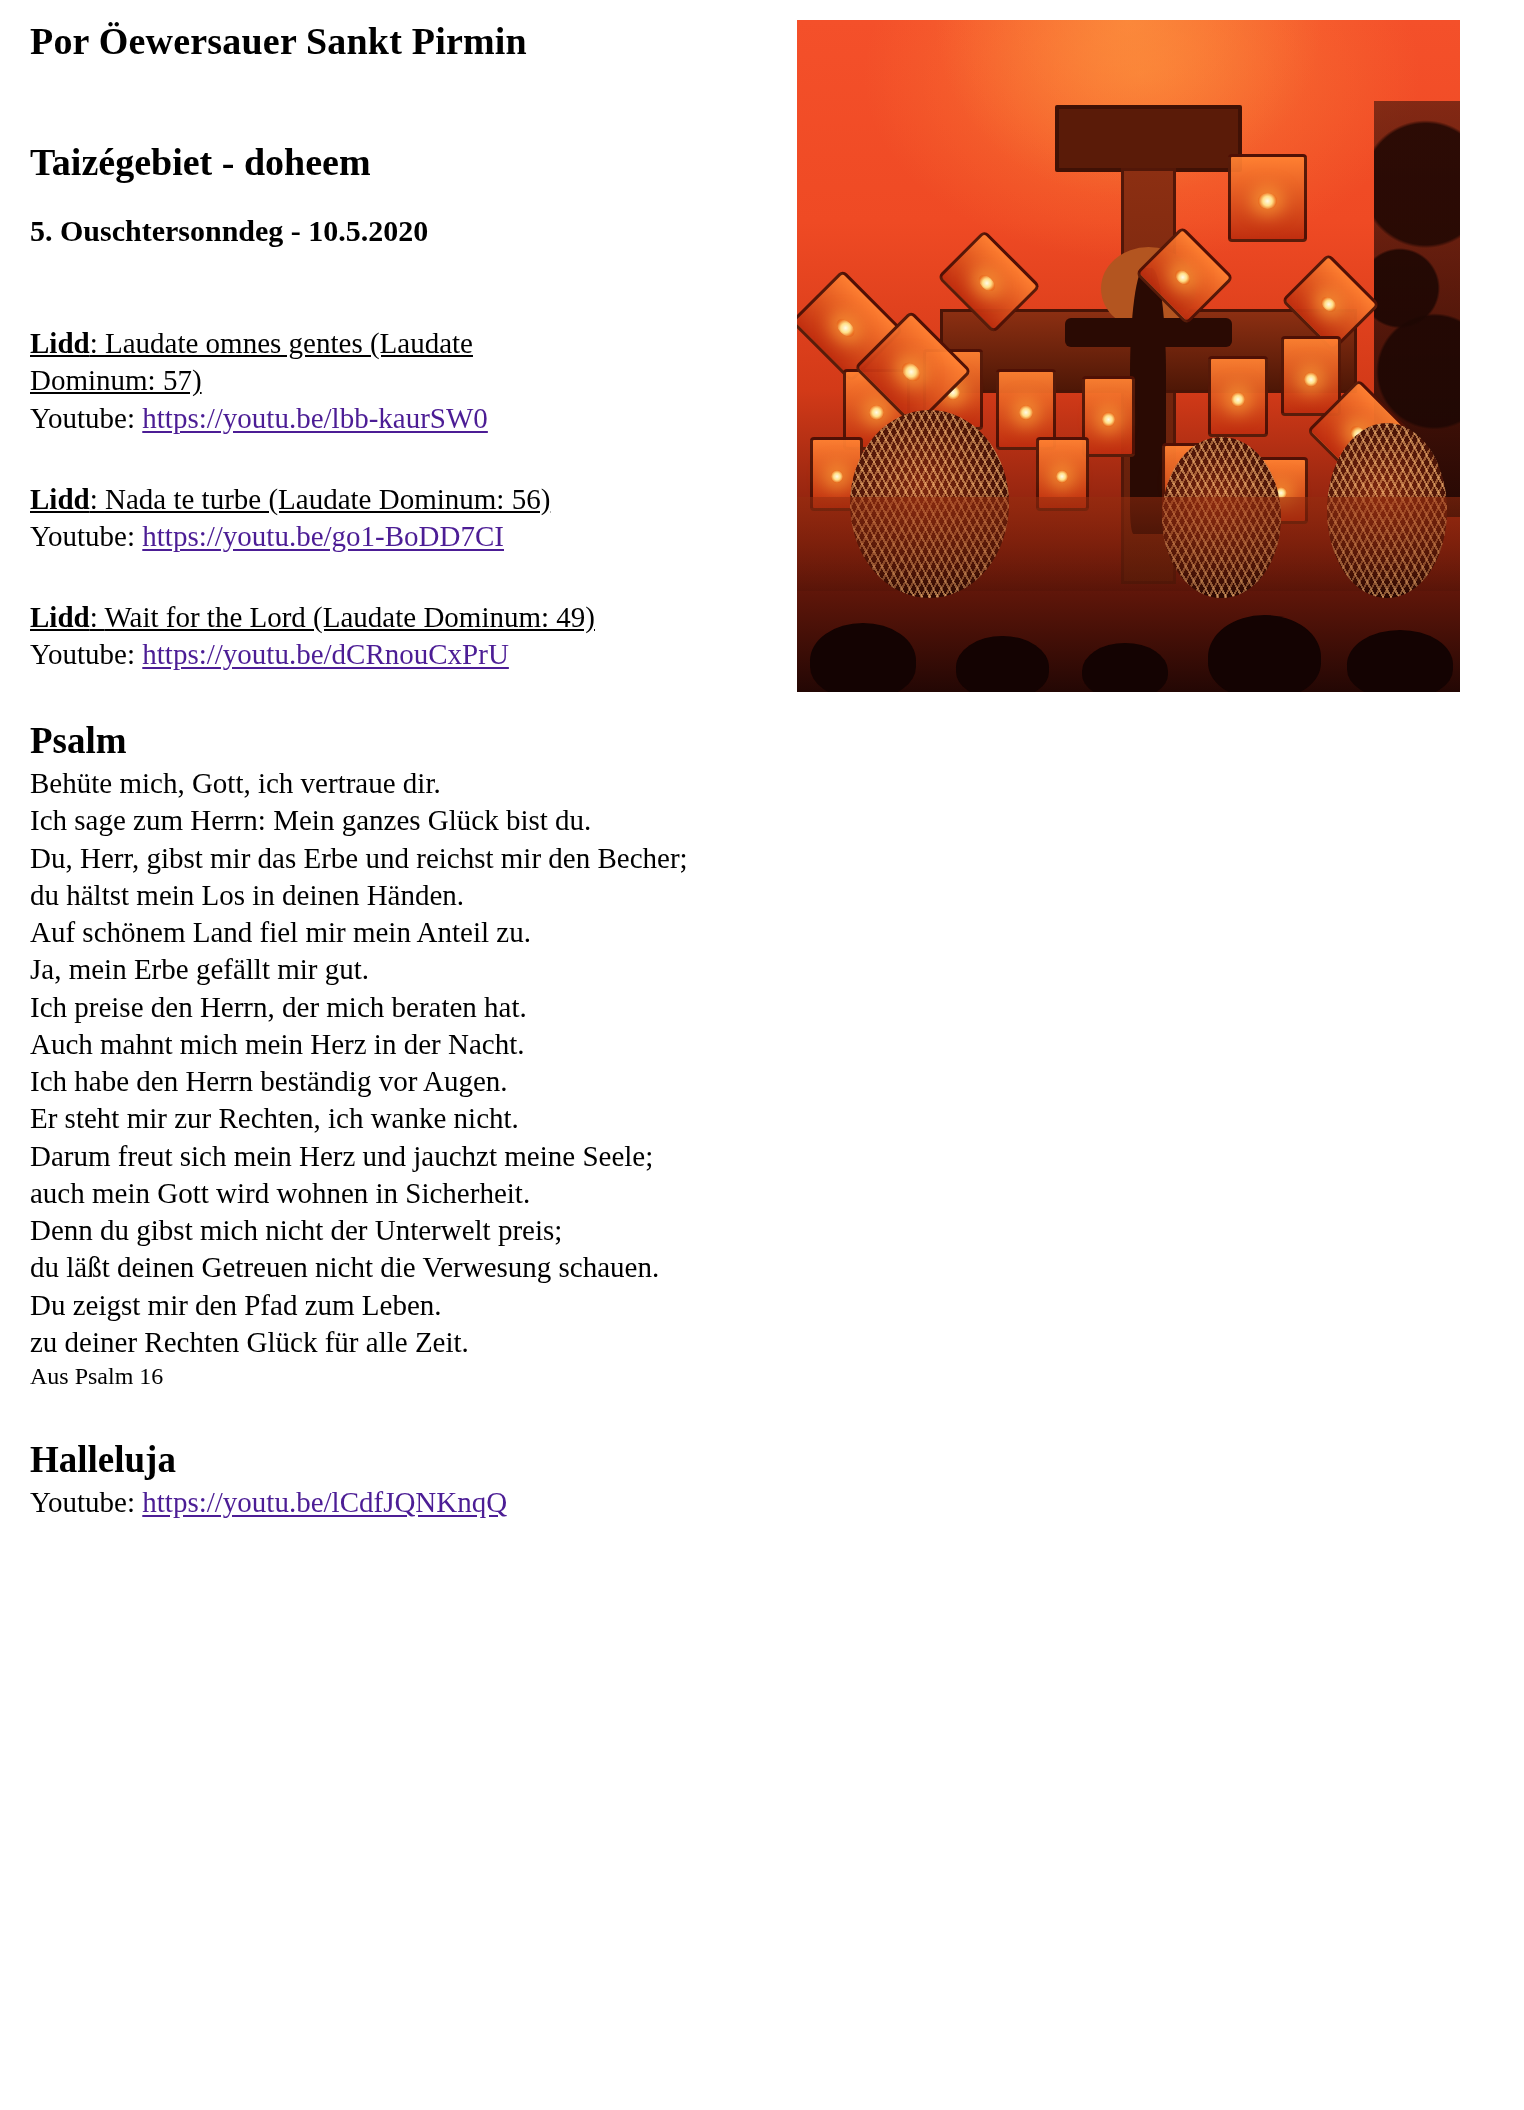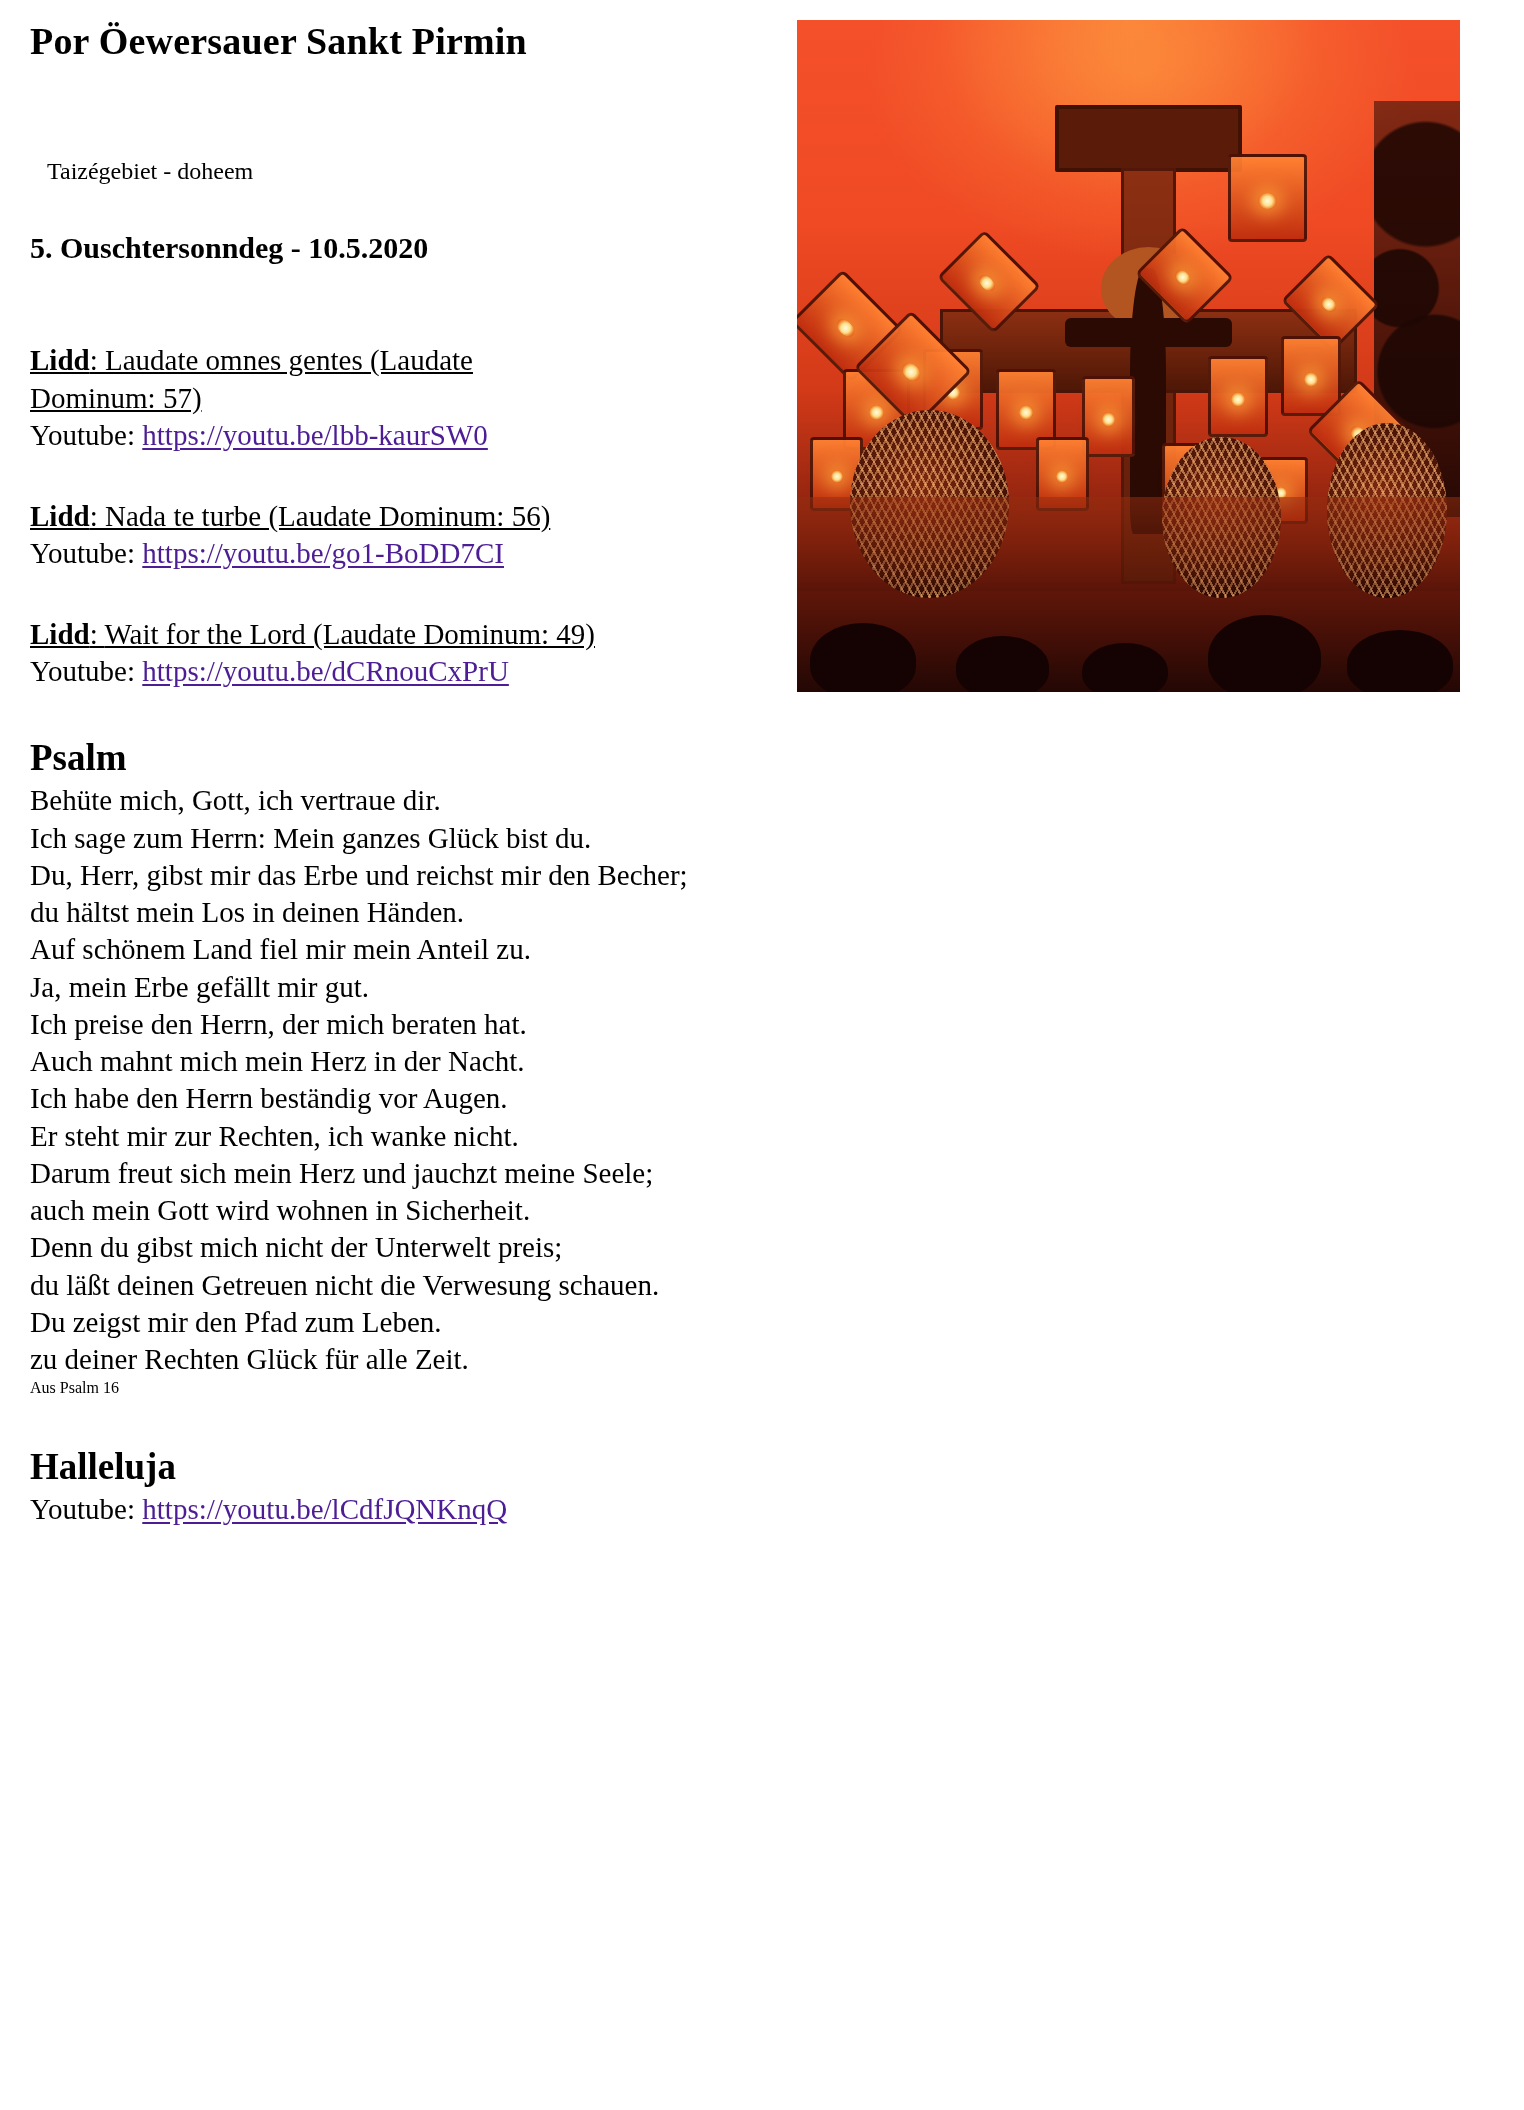--- a/index.html
+++ b/index.html
@@ -33,24 +33,24 @@
     line-height: 1.15;
     margin: 0;
     letter-spacing: 0.2px;
   }
 
   .spacer-lg { height: 76px; }
   .spacer-md { height: 44px; }
   .spacer-sm { height: 28px; }
 
   .subtitle {
-    font-size: 24px;
-    font-weight: normal;
+    font-size: 38px;
+    font-weight: bold;
     line-height: 1.2;
-    margin: 17px;
+    margin: 0;
   }
 
   .date-line {
     font-size: 30px;
     font-weight: bold;
     line-height: 1.2;
     margin: 0;
   }
 
   .song-block {
@@ -81,21 +81,21 @@
     margin: 0;
   }
 
   .psalm-body {
     font-size: 29px;
     line-height: 1.285;
   }
   .psalm-line { display: block; white-space: pre-wrap; }
 
   .psalm-source {
-    font-size: 16px;
+    font-size: 24px;
     line-height: 1.3;
     display: block;
   }
 
   
   .photo {
     position: absolute;
     left: 797px;
     top: 20px;
     width: 663px;

